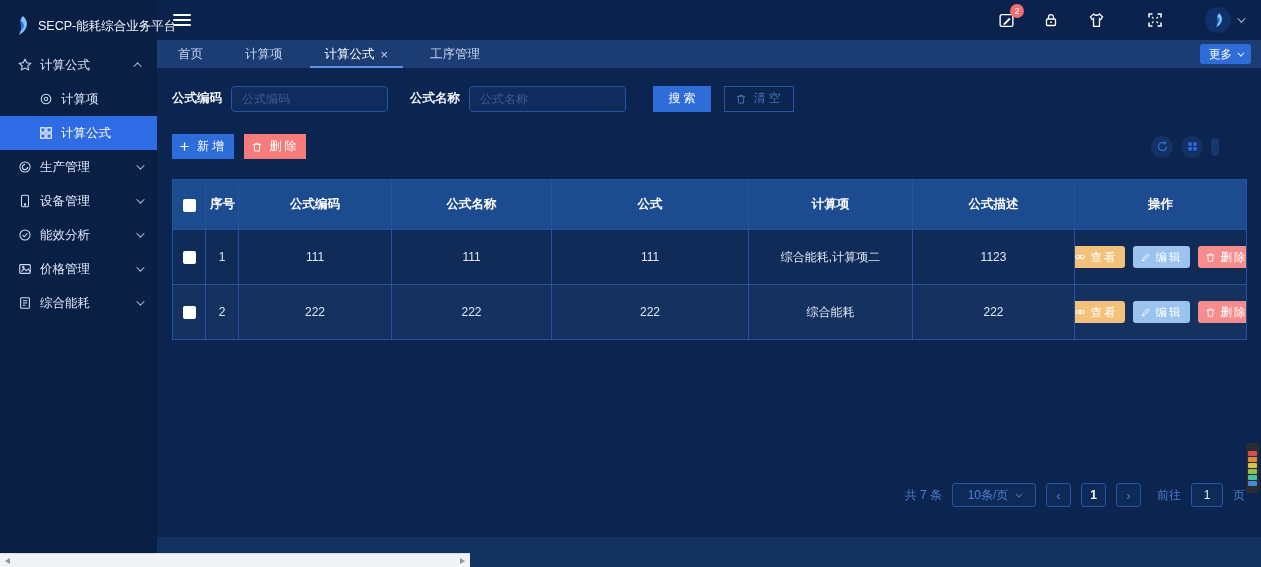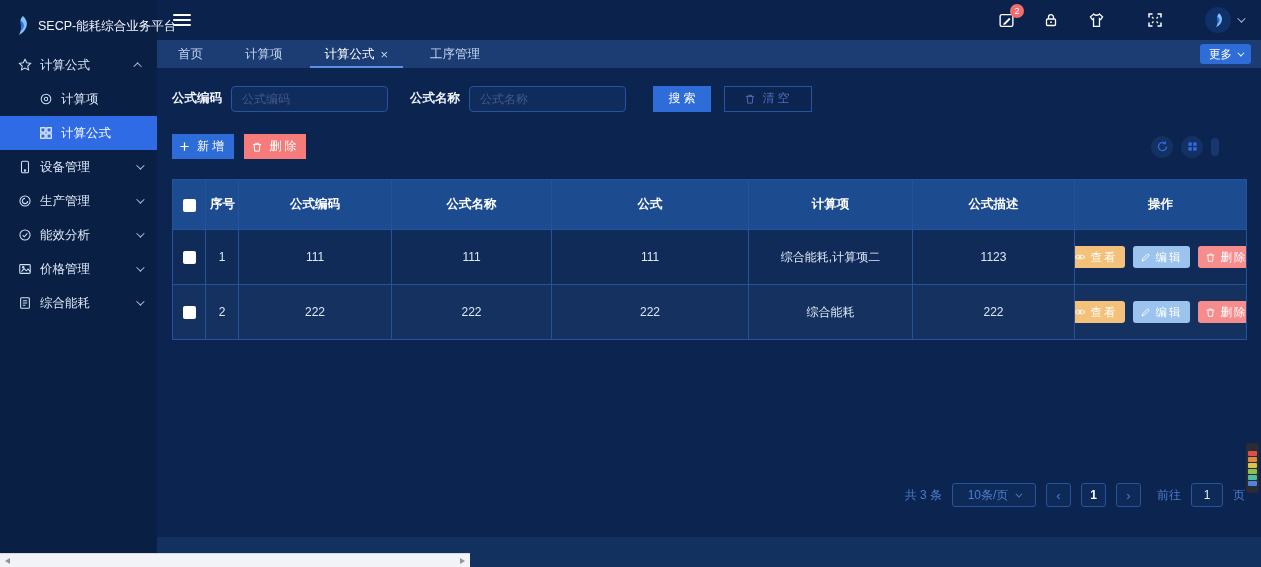--- a/index.html
+++ b/index.html
@@ -45,21 +45,21 @@
   .main { position:absolute; left:157px; top:68px; right:0; bottom:0; background:#12315f; }
   .card { position:absolute; left:0; top:0; right:0; height:469px; background:#0b2450; padding:17px 14px 0 15px; }
 
   .search-row { display:flex; align-items:center; height:27px; }
   .s-label { font-size:12.5px; color:#f0f4fc; margin-right:9px; font-weight:bold; }
   .s-input { width:157px; height:26px; background:#0f2c5c; border:1px solid #27549e; border-radius:4px; color:#dfe8f6; font-size:12px; padding:0 10px; outline:none; margin-right:22px; }
   .s-input::placeholder { color:#41598f; }
   .btn { height:26px; border:none; border-radius:0; color:#fff; font-size:12px; cursor:pointer; display:inline-flex; align-items:center; justify-content:center; gap:4px; }
   .btn .sp { letter-spacing:3px; margin-left:3px; }
   .btn-search { background:#2e6cd8; width:58px; margin-left:5px; }
-  .btn-clear { background:transparent; border:1px solid #27549e; color:#4a6fb5; width:88px; margin-left:13px; }
+  .btn-clear { background:transparent; border:1px solid #27549e; color:#4a6fb5; width:70px; margin-left:13px; }
 
   .toolbar-row { display:flex; align-items:center; margin-top:22px; height:25px; }
   .btn-add { background:#2e6cd8; width:62px; height:25px; }
   .btn-del { background:#f67c7c; width:62px; height:25px; margin-left:10px; }
   .tool-right { margin-left:auto; display:flex; align-items:center; gap:8px; margin-right:28px; }
   .circle-ico { width:22px; height:22px; border-radius:50%; background:#133263; color:#2f6be4; display:flex; align-items:center; justify-content:center; cursor:pointer; }
   .pill { width:8px; height:18px; border-radius:4px; background:#16386e; }
 
   
   table { width:100%; border-collapse:collapse; table-layout:fixed; margin-top:20px; }
@@ -137,35 +137,35 @@
               <rect x="9" y="2" width="5" height="5"></rect>
               <rect x="2" y="9" width="5" height="5"></rect>
               <rect x="9" y="9" width="5" height="5"></rect>
             </svg>
         </span>
         <span>计算公式</span>
       </div>
       <div class="m-item">
         <span class="ico">
           <svg width="14" height="14" viewBox="0 0 16 16" fill="none" stroke="#cfe0f8" stroke-width="1.2">
+              <circle cx="8" cy="8" r="5.8"></circle>
+              <path d="M8 5 a3 3 0 1 0 3 3"></path>
+            </svg>
+        </span>
+        <span>生产管理</span>
+        <span class="chev down"></span>
+      </div>
+      <div class="m-item">
+        <span class="ico">
+          <svg width="14" height="14" viewBox="0 0 16 16" fill="none" stroke="#cfe0f8" stroke-width="1.2">
               <rect x="4" y="1.5" width="8" height="13" rx="1.5"></rect>
               <circle cx="8" cy="12" r=".8" fill="#cfe0f8"></circle>
             </svg>
         </span>
         <span>设备管理</span>
-        <span class="chev down"></span>
-      </div>
-      <div class="m-item">
-        <span class="ico">
-          <svg width="14" height="14" viewBox="0 0 16 16" fill="none" stroke="#cfe0f8" stroke-width="1.2">
-              <circle cx="8" cy="8" r="5.8"></circle>
-              <path d="M8 5 a3 3 0 1 0 3 3"></path>
-            </svg>
-        </span>
-        <span>生产管理</span>
         <span class="chev down"></span>
       </div>
       <div class="m-item">
         <span class="ico">
           <svg width="14" height="14" viewBox="0 0 16 16" fill="none" stroke="#cfe0f8" stroke-width="1.2">
               <circle cx="8" cy="8" r="5.8"></circle>
               <path d="M5.3 8.2 l1.8 1.8 3.6-3.8"></path>
             </svg>
         </span>
         <span>能效分析</span>
@@ -396,21 +396,21 @@
                     </svg>
           <span class="sp">删除</span>
         </button>
       </span>
     </td>
   </tr>
 </tbody>
       </table>
 
       <div class="pagination">
-        <span>共 3 条</span>
+        <span>共 7 条</span>
         <span class="pg-box pg-size">
           <span>10条/页</span>
           <span class="chev down"></span>
         </span>
         <span class="pg-box pg-arrow">‹</span>
         <span class="pg-box pg-num">1</span>
         <span class="pg-box pg-arrow">›</span>
         <span style="margin-left:6px;">前往</span>
         <input class="goto-input" value="1" style="">
         <span>页</span>

